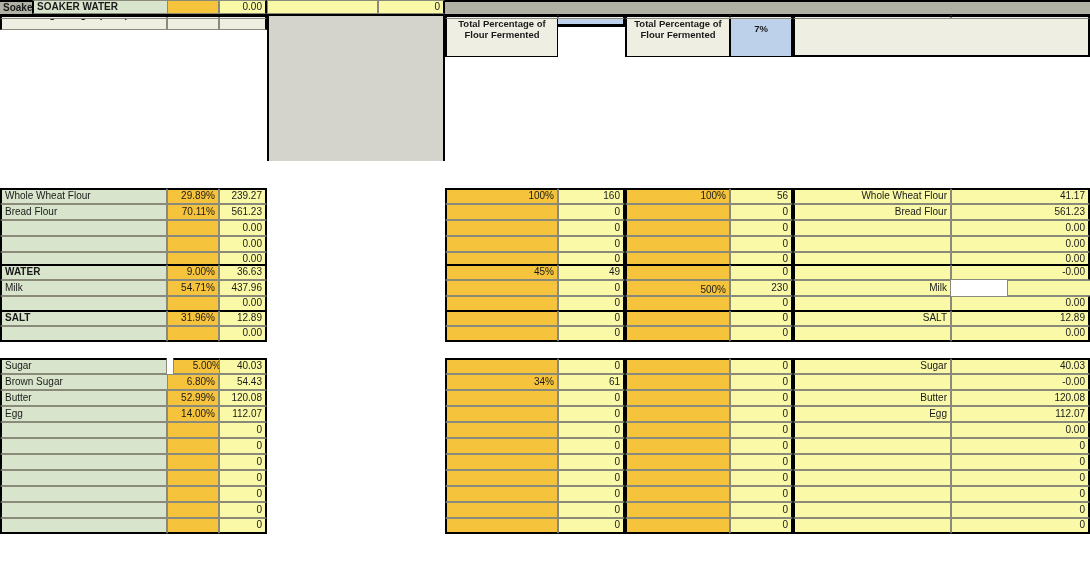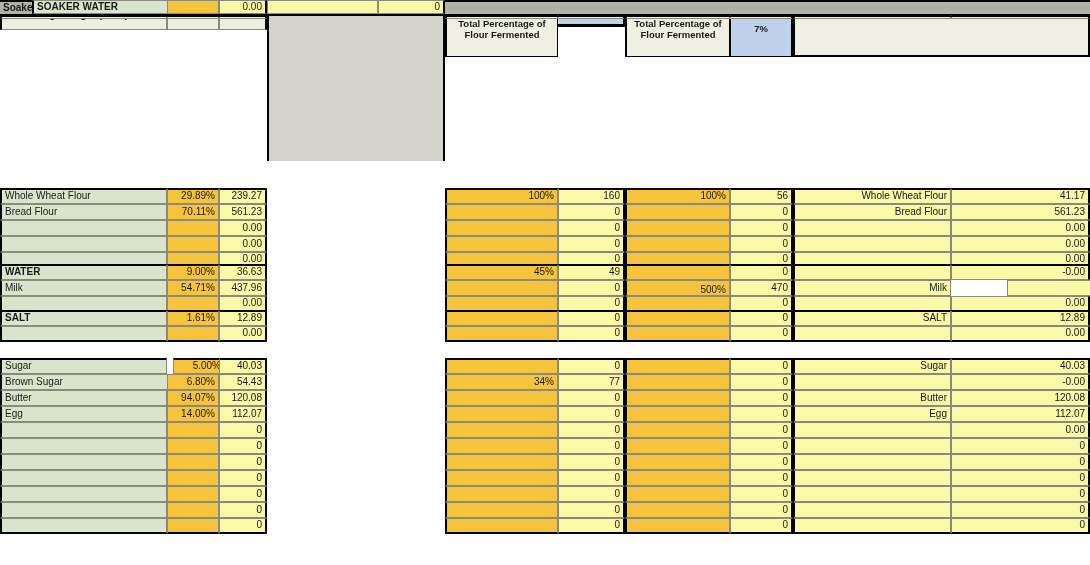--- a/index.html
+++ b/index.html
@@ -350,21 +350,21 @@
         <span>437.96</span>
       </div>
       <div class="cell r f-gold bd tk-l" style="left: 445px; top: 280px; width: 113px; height: 16px;"></div>
       <div class="cell r f-yel bd tk-r" style="left: 558px; top: 280px; width: 67px; height: 16px;">
         <span>0</span>
       </div>
       <div class="cell r f-gold bd tk-l" style="left: 625px; top: 280px; width: 105px; height: 16px; align-items: flex-end;">
         <span>500%</span>
       </div>
       <div class="cell r f-yel bd tk-r" style="left: 730px; top: 280px; width: 63px; height: 16px;">
-        <span>470</span>
+        <span>230</span>
       </div>
       <div class="cell r f-yel bd tk-l" style="left: 793px; top: 280px; width: 158px; height: 16px;">
         <span>Milk</span>
       </div>
       <div class="cell r f-yel bd tk-r" style="left: 1007px; top: 280px; width: 139px; height: 16px;">
         <span>157.78</span>
       </div>
       <div class="cell l f-green bd tk-l" style="left: 0px; top: 296px; width: 167px; height: 16px;;border-bottom:2px solid #000;"></div>
       <div class="cell r f-gold bd" style="left: 167px; top: 296px; width: 52px; height: 16px;;border-bottom:2px solid #000;"></div>
       <div class="cell r f-yel bd tk-r" style="left: 219px; top: 296px; width: 48px; height: 16px;;border-bottom:2px solid #000;">
@@ -379,21 +379,21 @@
         <span>0</span>
       </div>
       <div class="cell r f-yel bd tk-l" style="left: 793px; top: 296px; width: 158px; height: 16px;;border-bottom:2px solid #000;"></div>
       <div class="cell r f-yel bd tk-r" style="left: 951px; top: 296px; width: 139px; height: 16px;;border-bottom:2px solid #000;">
         <span>0.00</span>
       </div>
       <div class="cell l f-green bd tk-l" style="left: 0px; top: 310px; width: 167px; height: 16px;;border-top:2px solid #000;font-weight:bold;">
         <span>SALT</span>
       </div>
       <div class="cell r f-gold bd" style="left: 167px; top: 310px; width: 52px; height: 16px;;border-top:2px solid #000;">
-        <span>1.61%</span>
+        <span>31.96%</span>
       </div>
       <div class="cell r f-yel bd tk-r" style="left: 219px; top: 310px; width: 48px; height: 16px;;border-top:2px solid #000;">
         <span>12.89</span>
       </div>
       <div class="cell r f-gold bd tk-l" style="left: 445px; top: 310px; width: 113px; height: 16px;;border-top:2px solid #000;"></div>
       <div class="cell r f-yel bd tk-r" style="left: 558px; top: 310px; width: 67px; height: 16px;;border-top:2px solid #000;">
         <span>0</span>
       </div>
       <div class="cell r f-gold bd tk-l" style="left: 625px; top: 310px; width: 105px; height: 16px;;border-top:2px solid #000;"></div>
       <div class="cell r f-yel bd tk-r" style="left: 730px; top: 310px; width: 63px; height: 16px;;border-top:2px solid #000;">
@@ -451,35 +451,35 @@
       <div class="cell r f-gold bd" style="left: 167px; top: 374px; width: 52px; height: 16px;">
         <span>6.80%</span>
       </div>
       <div class="cell r f-yel bd tk-r" style="left: 219px; top: 374px; width: 48px; height: 16px;">
         <span>54.43</span>
       </div>
       <div class="cell r f-gold bd tk-l" style="left: 445px; top: 374px; width: 113px; height: 16px;">
         <span>34%</span>
       </div>
       <div class="cell r f-yel bd tk-r" style="left: 558px; top: 374px; width: 67px; height: 16px;">
-        <span>77</span>
+        <span>61</span>
       </div>
       <div class="cell r f-gold bd tk-l" style="left: 625px; top: 374px; width: 105px; height: 16px;"></div>
       <div class="cell r f-yel bd tk-r" style="left: 730px; top: 374px; width: 63px; height: 16px;">
         <span>0</span>
       </div>
       <div class="cell r f-yel bd tk-l" style="left: 793px; top: 374px; width: 158px; height: 16px;"></div>
       <div class="cell r f-yel bd tk-r" style="left: 951px; top: 374px; width: 139px; height: 16px;">
         <span>-0.00</span>
       </div>
       <div class="cell l f-green bd tk-l" style="left: 0px; top: 390px; width: 167px; height: 16px;">
         <span>Butter</span>
       </div>
       <div class="cell r f-gold bd" style="left: 167px; top: 390px; width: 52px; height: 16px;">
-        <span>94.07%</span>
+        <span>52.99%</span>
       </div>
       <div class="cell r f-yel bd tk-r" style="left: 219px; top: 390px; width: 48px; height: 16px;">
         <span>120.08</span>
       </div>
       <div class="cell r f-gold bd tk-l" style="left: 445px; top: 390px; width: 113px; height: 16px;"></div>
       <div class="cell r f-yel bd tk-r" style="left: 558px; top: 390px; width: 67px; height: 16px;">
         <span>0</span>
       </div>
       <div class="cell r f-gold bd tk-l" style="left: 625px; top: 390px; width: 105px; height: 16px;"></div>
       <div class="cell r f-yel bd tk-r" style="left: 730px; top: 390px; width: 63px; height: 16px;">

